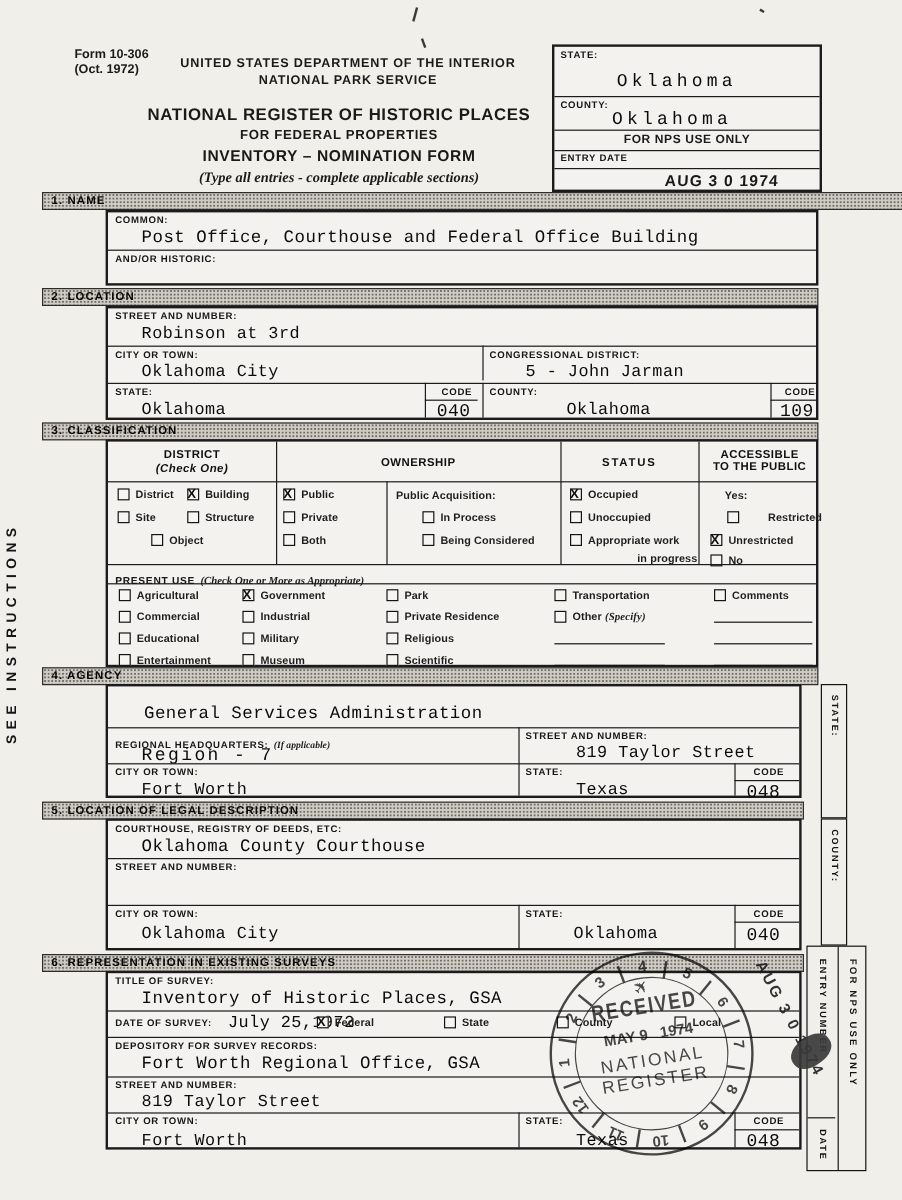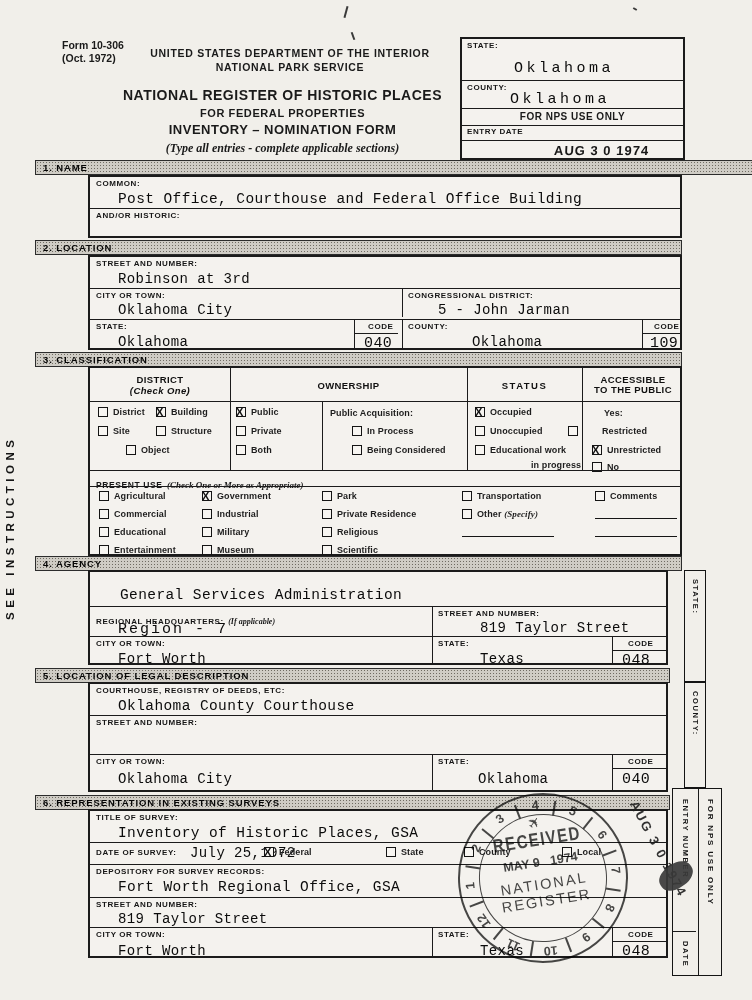--- a/index.html
+++ b/index.html
@@ -175,26 +175,26 @@
     <div class="cb" style="left:385px;top:39px;">
         <span class="bx x"></span>
         <span class="cl">Occupied</span>
       </div>
     <div class="cb" style="left:385px;top:58px;">
         <span class="bx"></span>
         <span class="cl">Unoccupied</span>
       </div>
     <div class="cb" style="left:385px;top:77px;">
         <span class="bx"></span>
-        <span class="cl">Educational work</span>
+        <span class="cl">Appropriate work</span>
       </div>
     <div class="cl" style="position:absolute;left:423px;top:92px;margin-left:18px;">in progress</div>
 
     <div class="cl" style="position:absolute;left:514px;top:40px;">Yes:</div>
-    <div class="cb" style="left:478px;top:58px;gap:24px;">
+    <div class="cb" style="left:516px;top:58px;gap:24px;">
         <span class="bx"></span>
         <span class="cl">Restricted</span>
       </div>
     <div class="cb" style="left:502px;top:77px;">
         <span class="bx x"></span>
         <span class="cl">Unrestricted</span>
       </div>
     <div class="cb" style="left:502px;top:94px;">
         <span class="bx"></span>
         <span class="cl">No</span>
@@ -324,21 +324,21 @@
   <div class="fbox" style="left:88px;top:809px;width:580px;height:149px;">
     <div class="lab" style="position:absolute;left:6px;top:3px;">TITLE OF SURVEY:</div>
     <div class="val" style="position:absolute;left:28px;top:15px;font-size:14.5px;">Inventory of Historic Places, GSA</div>
     <div class="hl" style="top:31px;"></div>
     <div class="lab" style="position:absolute;left:6px;top:38px;">DATE OF SURVEY:</div>
     <div class="val" style="position:absolute;left:100px;top:35px;">July 25,1972</div>
     <div class="cb" style="left:174px;top:36px;">
         <span class="bx x"></span>
         <span class="cl">Federal</span>
       </div>
-    <div class="cb" style="left:296px;top:36px;">
+    <div class="cb" style="left:280px;top:36px;">
         <span class="bx"></span>
         <span class="cl">State</span>
       </div>
     <div class="cb" style="left:374px;top:36px;">
         <span class="bx"></span>
         <span class="cl">County</span>
       </div>
     <div class="cb" style="left:472px;top:36px;">
         <span class="bx"></span>
         <span class="cl">Local</span>

